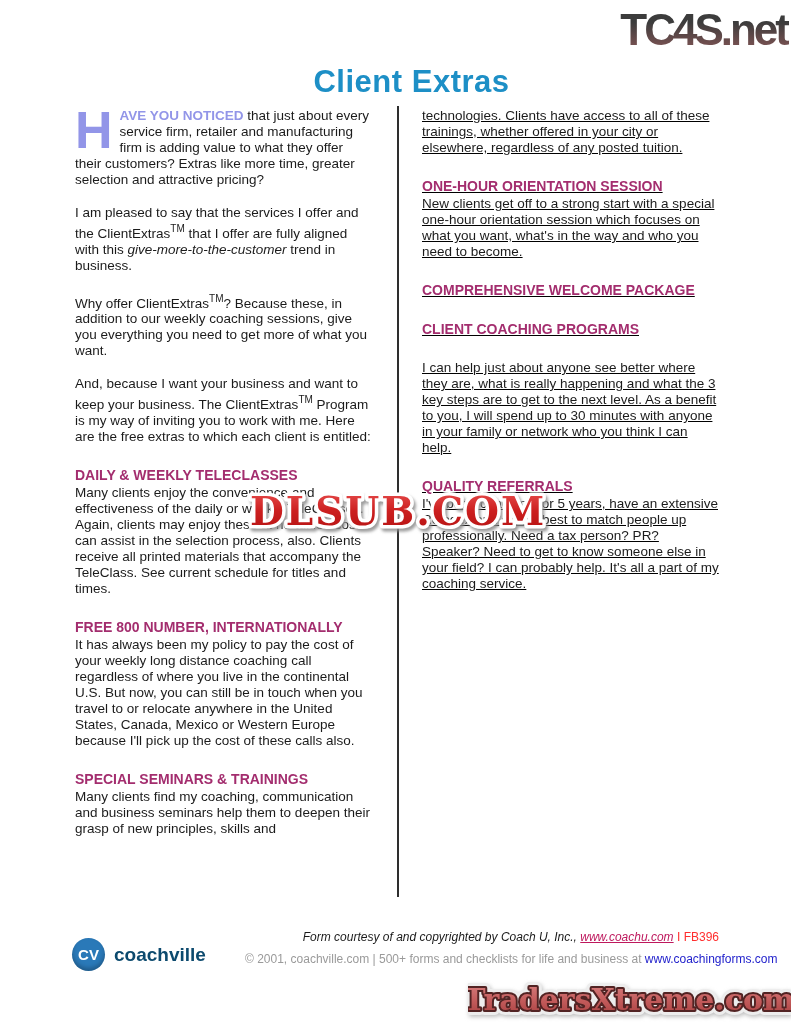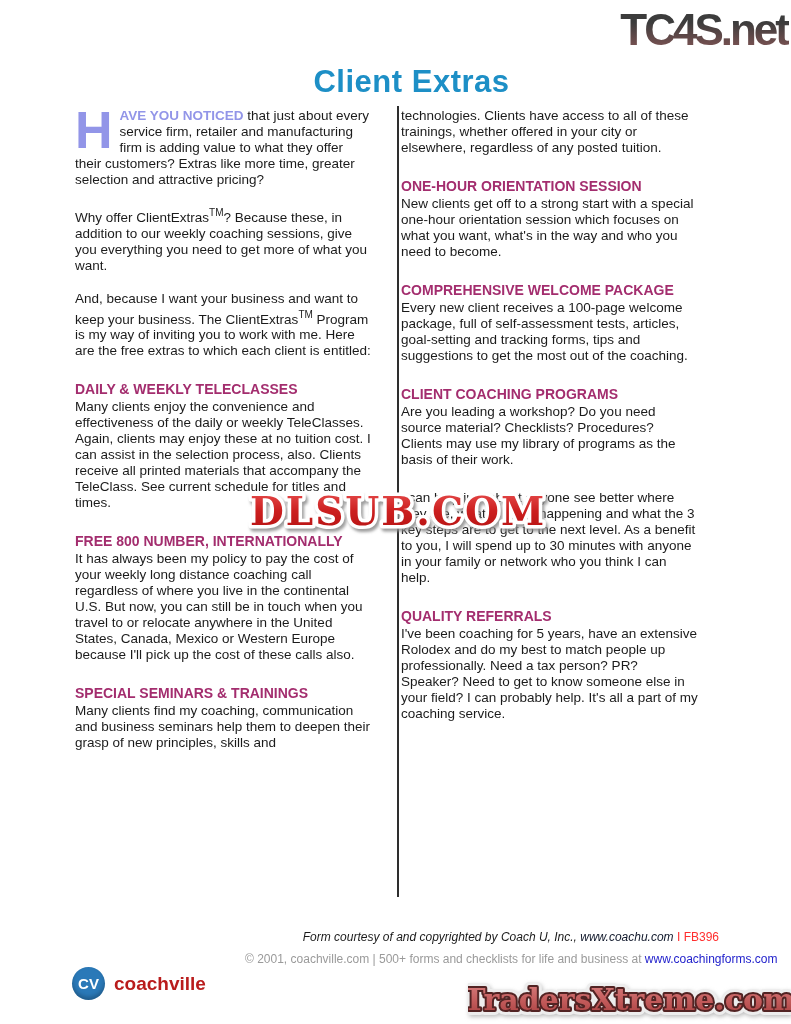--- a/index.html
+++ b/index.html
@@ -12,48 +12,48 @@
     position:absolute; top:48px; left:0; width:100%; text-align:center;
     font-size:31px; font-weight:bold; color:#1d8fc6; margin:16px; letter-spacing:0.5px;
   }
   
   .wm-tc4s { position:absolute; top:1px; right:2px; }
   .wm-dlsub { position:absolute; left:243px; top:484px; }
   .wm-traders { position:absolute; left:468px; top:974px; }
   
   .col { position:absolute; top:108px; }
   .col-left  { left:75px;  width:297px; }
-  .col-right { left:401px; width:297px; }
+  .col-right { left:422px; width:297px;text-decoration:underline; }
   .divider { position:absolute; left:397px; top:106px; width:2px; height:791px; background:#2e2e2e; }
   .body-para { font-size:13.5px; line-height:16px; color:#1b1b1b; margin:0; }
   .block { margin-bottom:17px; }
   .block.section { margin-top:22px; }
   .sec-heading { font-size:14px; font-weight:bold; color:#a32d6e; line-height:17px; margin:0 0 1px 0; }
   .dropcap {
     float:left; font-size:52px; line-height:42px; font-weight:bold;
     color:#9295e8; margin:1px 7px 0 0;
   }
   .lead { font-weight:bold; color:#9295e8;text-align:center; }
   sup.seg { font-size:10px; vertical-align:super; }
   em.seg { font-style:italic; }
   
   .footer-line1 {
     position:absolute; top:930px; right:72px; font-size:12px; font-style:italic;
     color:#1a1a1a; white-space:nowrap;
   }
-  .f-link { color:#0f172a; cursor:pointer; }
+  .f-link { color:#be185d; text-decoration:underline; cursor:pointer; }
   .f-code { color:#ff2e2e; font-style:normal; }
-  .logo-row { position:absolute; left:72px; top:938px; display:flex; align-items:center;margin-top:29px; }
+  .logo-row { position:absolute; left:72px; top:938px; display:flex; align-items:center; }
   .cv-circle {
     width:33px; height:33px; border-radius:50%;
     background:#2a79b8; color:#ffffff; font-weight:bold; font-size:15px;
     display:flex; align-items:center; justify-content:center;
     box-shadow:inset 0 -3px 4px rgba(0,0,0,0.25);
   }
-  .cv-name { font-size:19px; font-weight:bold; color:#b91c1c; margin-left:9px; }
+  .cv-name { font-size:19px; font-weight:bold; color:#0c4a6e; margin-left:9px; }
   .footer-line2 {
     position:absolute; left:245px; top:952px; font-size:12px; color:#9a9a9a; white-space:nowrap;
   }
   .f-link2 { color:#2222cc; cursor:pointer; }
 </style>
 </head>
 <body>
 
 <div class="page">
 
@@ -65,20 +65,23 @@
       </linearGradient>
     </defs>
     <text x="198" y="44" text-anchor="end" font-family="Liberation Sans, sans-serif" font-weight="bold" font-size="44" letter-spacing="-3" fill="url(#gradTc4s)">TC4S.net</text>
   </svg>
 
   <h1 class="title">Client Extras</h1>
 
   <div class="col col-left">
       <div class="block">
         <div class="body-para"><span class="dropcap">H</span><span class="lead">AVE YOU NOTICED</span><span class="seg"> that just about every service firm, retailer and manufacturing firm is adding value to what they offer their customers?  Extras like more time, greater selection and attractive pricing?</span></div>
+      </div>
+      <div class="block">
+        <div class="body-para"><span class="seg">I am pleased to say that the services I offer and the ClientExtras</span><sup class="seg">TM</sup><span class="seg"> that I offer are fully aligned with this </span><em class="seg">give-more-to-the-customer</em><span class="seg"> trend in business.</span></div>
       </div>
       <div class="block">
         <div class="body-para"><span class="seg">Why offer ClientExtras</span><sup class="seg">TM</sup><span class="seg">?  Because these, in addition to our weekly coaching sessions, give you everything you need to get more of what you want.</span></div>
       </div>
       <div class="block">
         <div class="body-para"><span class="seg">And, because I want your business and want to keep your business.  The ClientExtras</span><sup class="seg">TM</sup><span class="seg"> Program is my way of inviting you to work with me.  Here are the free extras to which each client is entitled:</span></div>
       </div>
       <div class="block section">
         <div class="sec-heading">DAILY &amp; WEEKLY TELECLASSES</div>
         <div class="body-para"><span class="seg">Many clients enjoy the convenience and effectiveness of the daily or weekly TeleClasses.  Again, clients may enjoy these at no tuition cost.  I can assist in the selection process, also. Clients receive all printed materials that accompany the TeleClass.  See current schedule for titles and times.</span></div>
@@ -96,25 +99,23 @@
   <div class="col col-right">
       <div class="block">
         <div class="body-para"><span class="seg">technologies.  Clients have access to all of these trainings, whether offered in your city or elsewhere, regardless of any posted tuition.</span></div>
       </div>
       <div class="block section">
         <div class="sec-heading">ONE-HOUR ORIENTATION SESSION</div>
         <div class="body-para"><span class="seg">New clients get off to a strong start with a special one-hour orientation session which focuses on what you want, what's in the way and who you need to become.</span></div>
       </div>
       <div class="block section">
         <div class="sec-heading">COMPREHENSIVE WELCOME PACKAGE</div>
-        <div class="body-para"><span class="seg">Every new client receives a 100-page welcome package, full of self-assessment tests, articles, goal-setting and tracking forms, tips and suggestions to get the most out of the coaching.</span></div>
       </div>
       <div class="block section">
         <div class="sec-heading">CLIENT COACHING PROGRAMS</div>
-        <div class="body-para"><span class="seg">Are you leading a workshop?  Do you need source material?  Checklists?  Procedures? Clients may use my library of programs as the basis of their work.</span></div>
       </div>
       <div class="block section">
         <div class="body-para"><span class="seg">I can help just about anyone see better where they are, what is really happening and what the 3 key steps are to get to the next level.  As a benefit to you, I will spend up to 30 minutes with anyone in your family or network who you think I can help.</span></div>
       </div>
       <div class="block section">
         <div class="sec-heading">QUALITY REFERRALS</div>
         <div class="body-para"><span class="seg">I've been coaching for 5 years, have an extensive Rolodex and do my best to match people up professionally.  Need a tax person? PR?  Speaker?  Need to get to know someone else in your field?  I can probably help.  It's all a part of my coaching service.</span></div>
       </div>
     </div>
 

